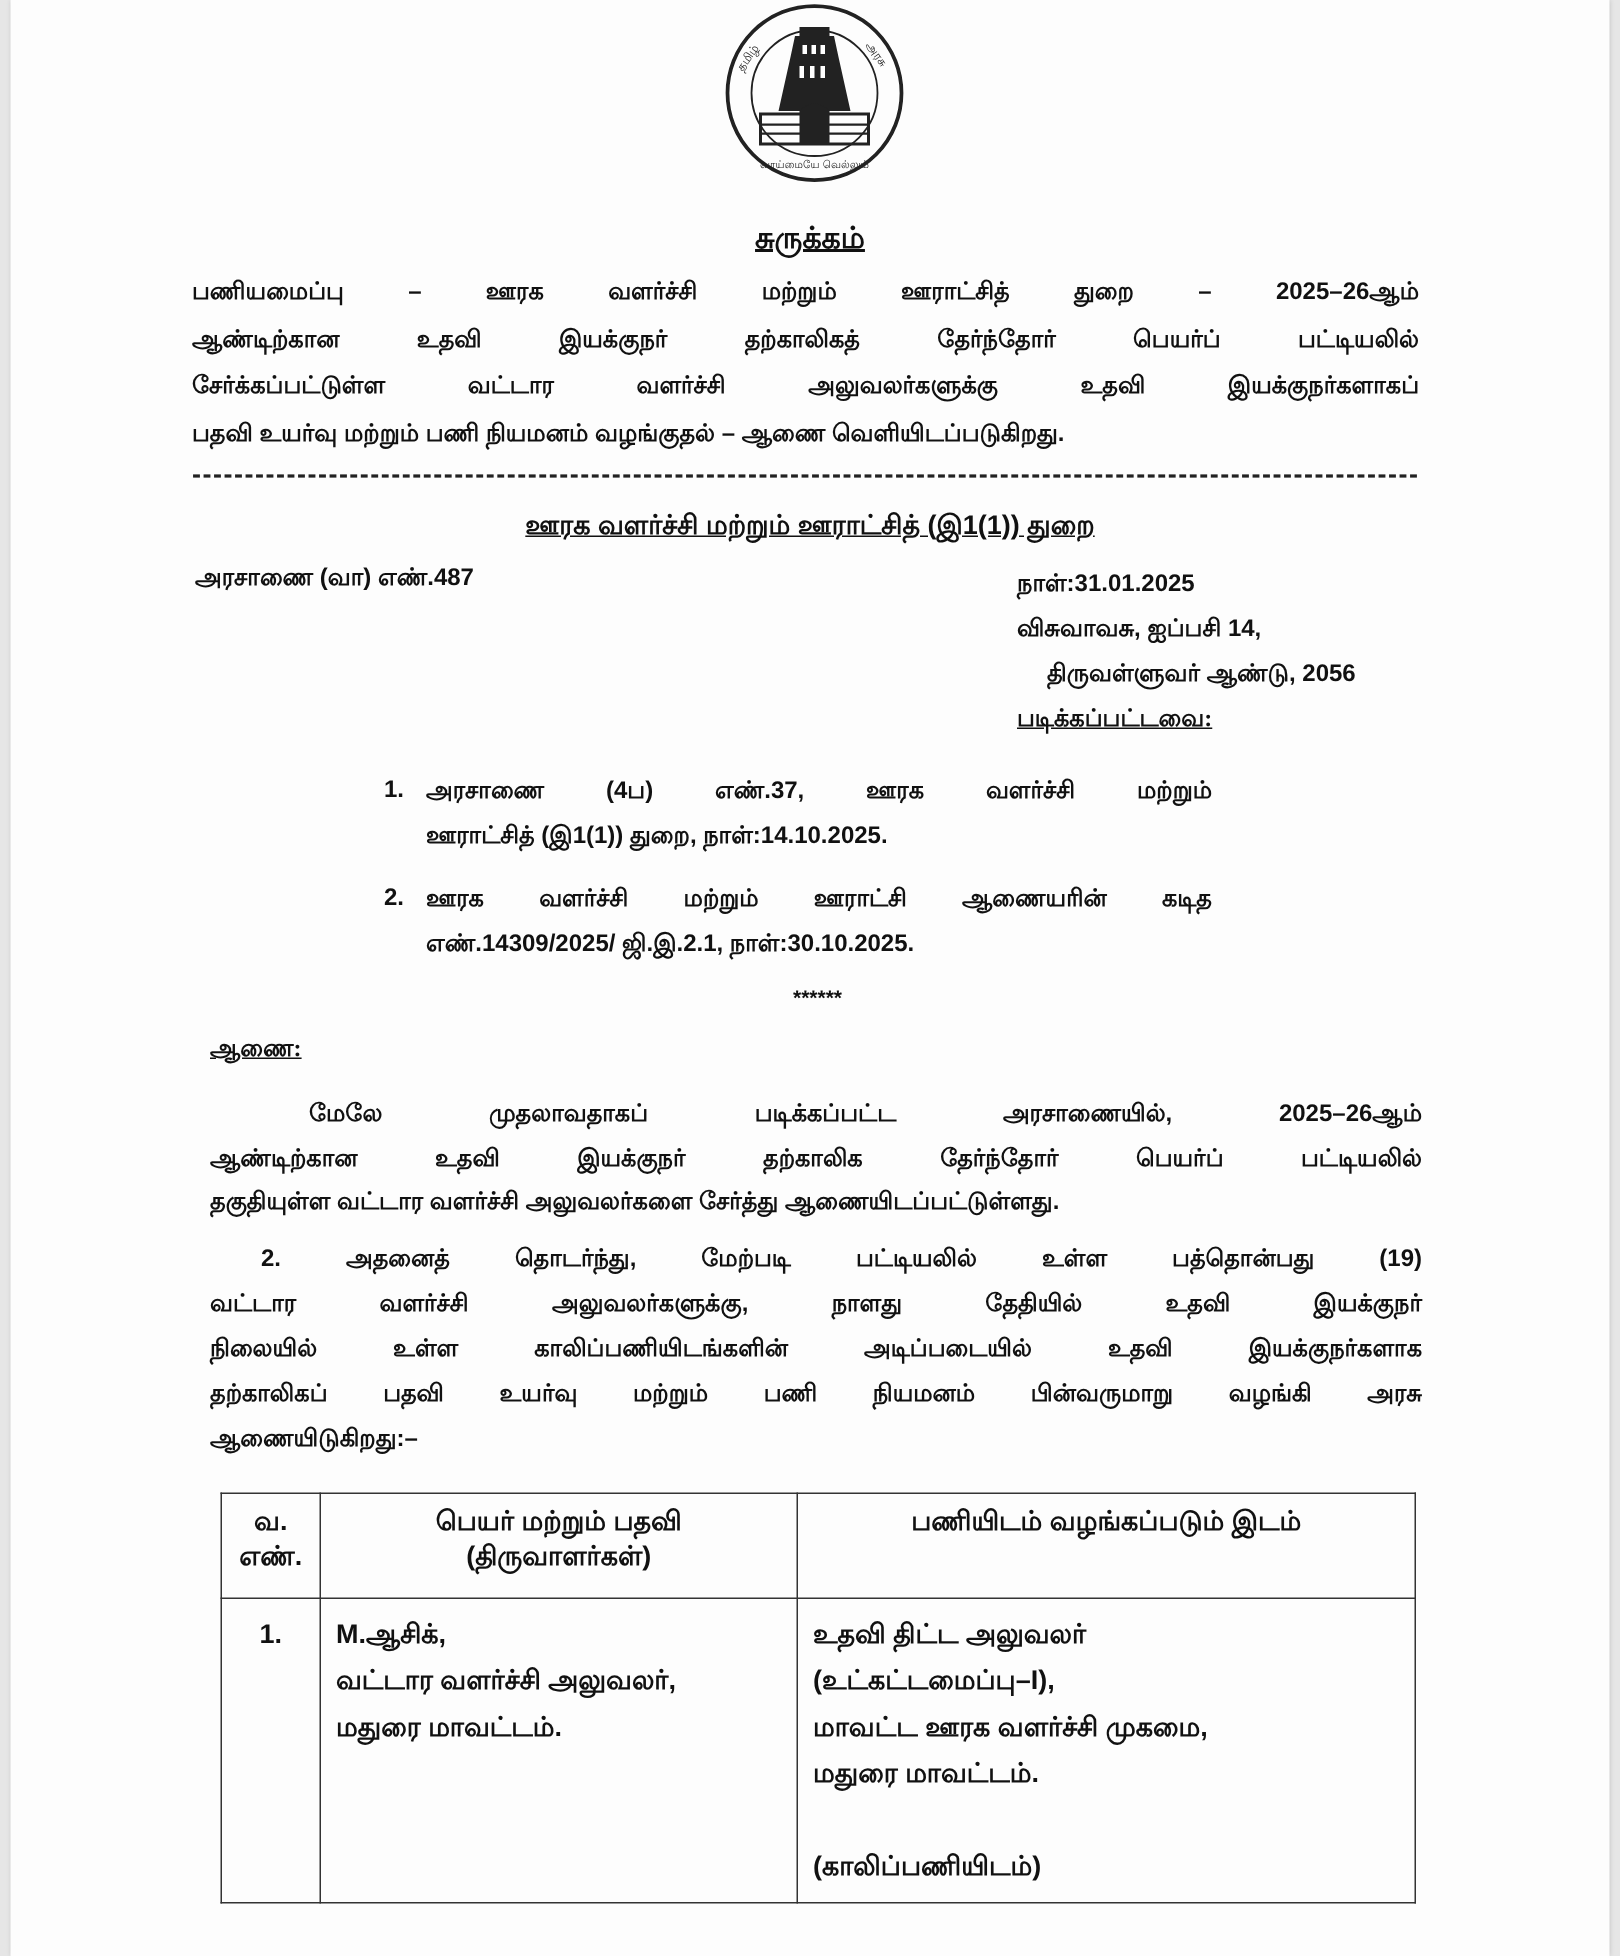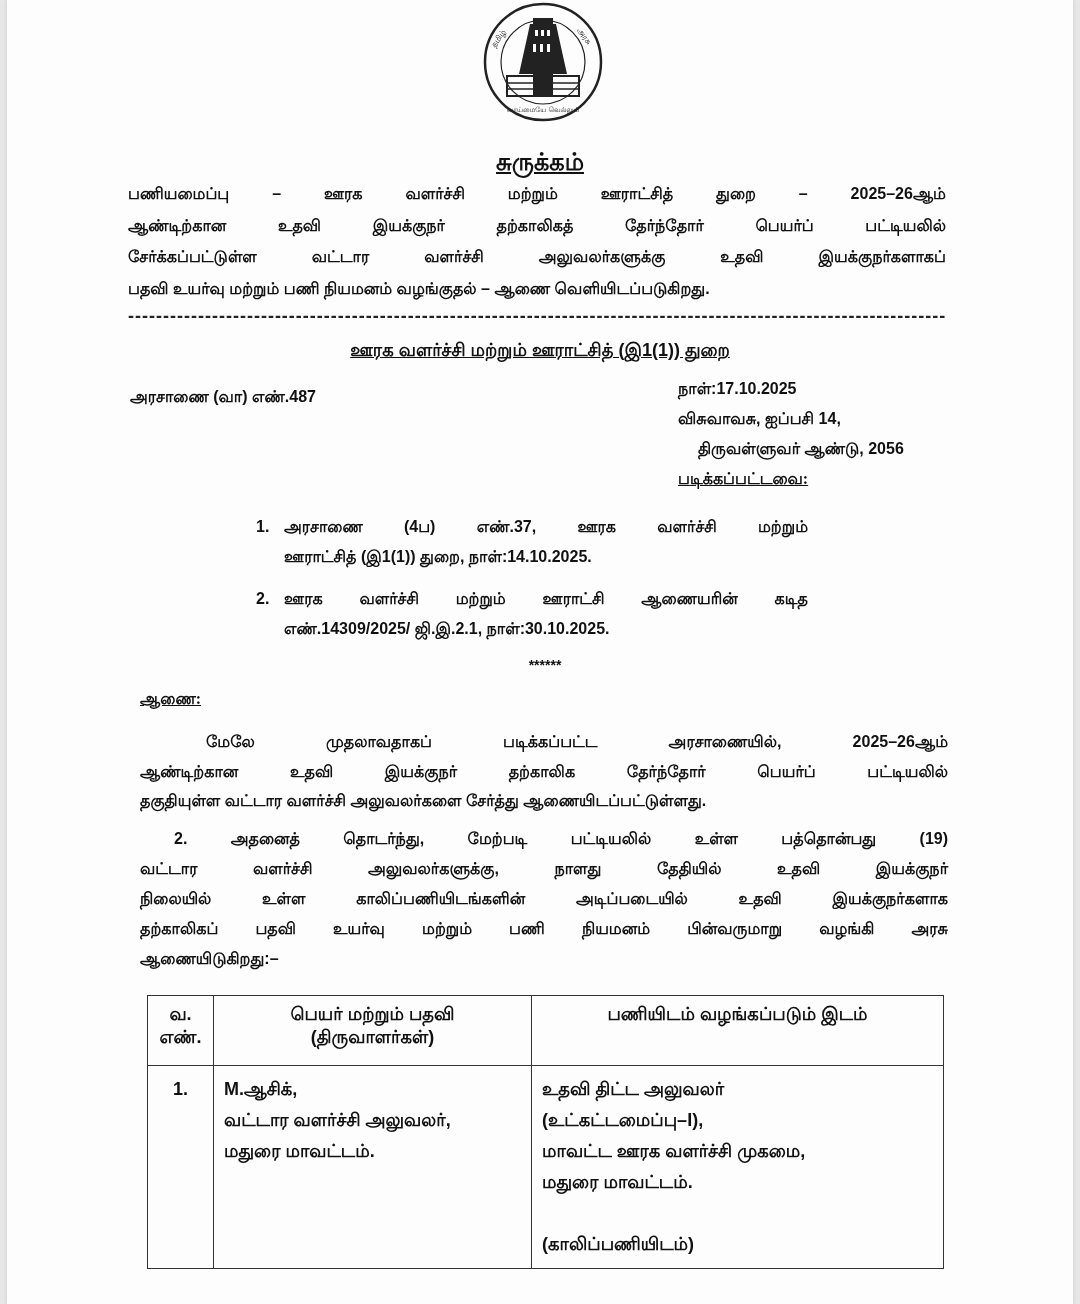--- a/index.html
+++ b/index.html
@@ -10,21 +10,21 @@
     color: #111;
   }
   .page {
     position: absolute; left: 7px; top: 0; width: 1066px; height: 1304px;
     background: #fdfdfd;
     box-shadow: 0 0 3px rgba(0,0,0,0.15);
   }
   .abs { position: absolute; }
   .emblem { left: 473px; top: 0; width: 140px; height: 140px; }
   .heading-u { text-decoration: underline; font-weight: bold; font-family: Liberation Serif, serif; }
-  .summary-title { left: 0; width: 1080px; top: 148px; text-align: center; font-size: 24px; font-weight: bold; text-decoration: underline; }
+  .summary-title { left: 0; width: 1080px; top: 148px; text-align: center; font-size: 20px; font-weight: bold; text-decoration: underline; }
   .line { font-size: 16px; font-weight: bold; white-space: nowrap; }
   .justify { text-align: justify; text-align-last: justify; }
   .dash { left: 128px; width: 818px; top: 306px; font-size: 18px; font-weight: bold; letter-spacing: 1px; overflow: hidden; white-space: nowrap; color: #222; }
   .dept-title { left: 0; width: 1080px; top: 340px; text-align: center; font-size: 18px; font-weight: bold; text-decoration: underline; }
   table.orders {
     position: absolute; left: 147px; top: 995px; width: 797px;
     border-collapse: collapse; font-size: 18px;
   }
   table.orders td, table.orders th {
     border: 1.5px solid #333; vertical-align: top; font-weight: bold;
@@ -59,23 +59,23 @@
 
 <div class="abs line justify" style="left:128px; width:818px; top:185px;">பணியமைப்பு – ஊரக வளர்ச்சி மற்றும் ஊராட்சித் துறை – 2025–26ஆம்</div>
 <div class="abs line justify" style="left:128px; width:818px; top:217px;">ஆண்டிற்கான உதவி இயக்குநர் தற்காலிகத் தேர்ந்தோர் பெயர்ப் பட்டியலில்</div>
 <div class="abs line justify" style="left:128px; width:818px; top:248px;">சேர்க்கப்பட்டுள்ள வட்டார வளர்ச்சி அலுவலர்களுக்கு உதவி இயக்குநர்களாகப்</div>
 <div class="abs line" style="left:128px; top:280px;">பதவி உயர்வு மற்றும் பணி நியமனம் வழங்குதல் – ஆணை வெளியிடப்படுகிறது.</div>
 
 <div class="abs dash">-------------------------------------------------------------------------------------------------------------------------</div>
 
 <div class="abs dept-title">ஊரக வளர்ச்சி மற்றும் ஊராட்சித் (இ1(1)) துறை</div>
 
-<div class="abs line" style="left:130px; top:388px;">அரசாணை (வா) எண்.487</div>
+<div class="abs line" style="left:130px; top:376px;">அரசாணை (வா) எண்.487</div>
 
-<div class="abs line" style="left:678px; top:380px;">நாள்:17.10.2025</div>
+<div class="abs line" style="left:678px; top:380px;">நாள்:31.01.2025</div>
 <div class="abs line" style="left:678px; top:410px;">விசுவாவசு, ஐப்பசி 14,</div>
 <div class="abs line" style="left:678px; top:440px;margin-left:20px;">திருவள்ளுவர் ஆண்டு, 2056</div>
 <div class="abs line heading-u" style="left:678px; top:470px;">படிக்கப்பட்டவை:</div>
 
 <div class="abs line" style="left:256px; top:518px;">1.</div>
 <div class="abs line justify" style="left:284px; width:524px; top:518px;">அரசாணை (4ப) எண்.37, ஊரக வளர்ச்சி மற்றும்</div>
 <div class="abs line" style="left:284px; top:548px;">ஊராட்சித் (இ1(1)) துறை, நாள்:14.10.2025.</div>
 
 <div class="abs line" style="left:256px; top:590px;">2.</div>
 <div class="abs line justify" style="left:284px; width:524px; top:590px;">ஊரக வளர்ச்சி மற்றும் ஊராட்சி ஆணையரின் கடித</div>

